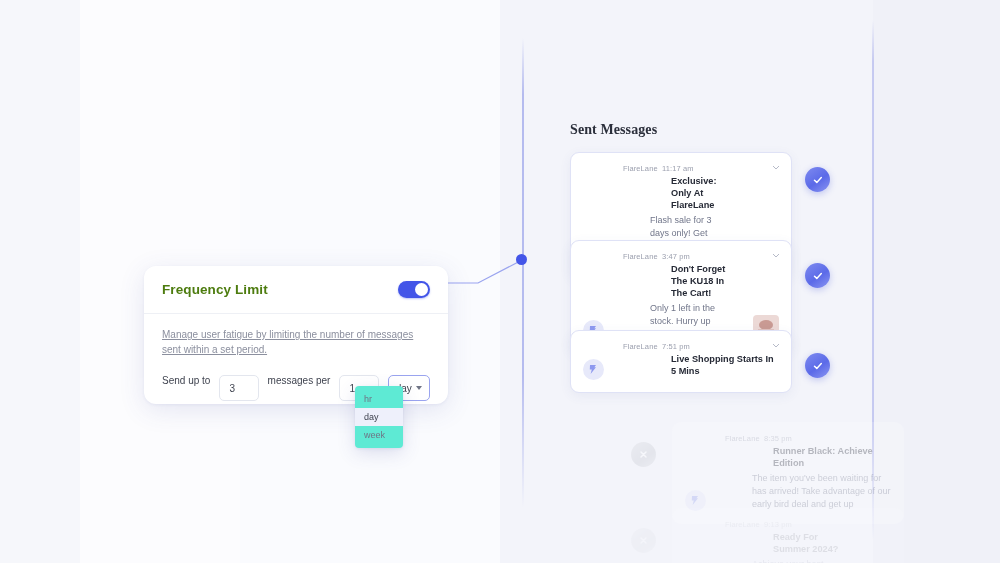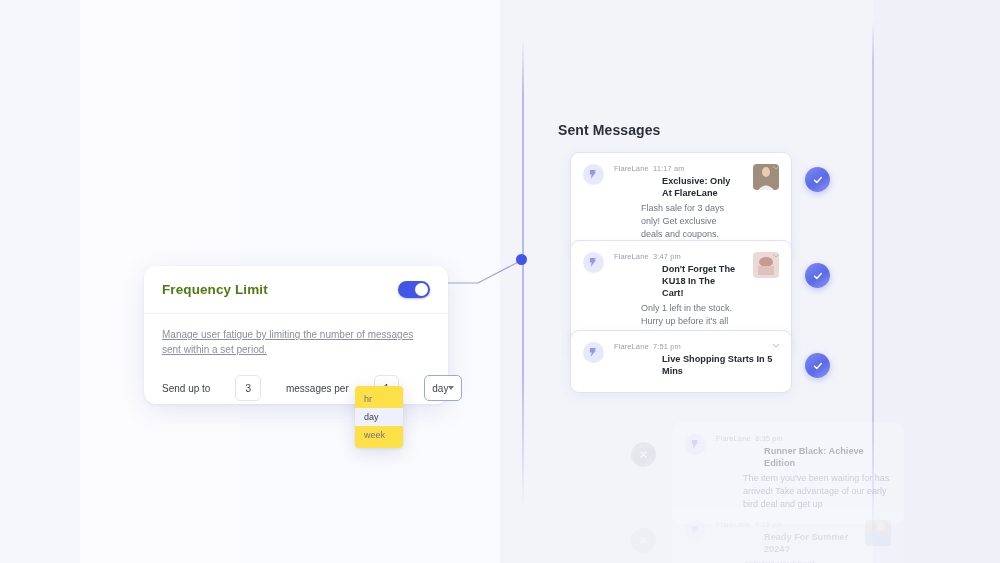--- a/index.html
+++ b/index.html
@@ -38,53 +38,53 @@
     padding:0 18px;box-sizing:border-box;border-bottom:1px solid #eef0f5;
   }
   .panel-title{font-size:13.5px;font-weight:bold;color:#4d7c0f;letter-spacing:.1px;}
   .toggle{
     width:32px;height:17px;border-radius:9px;background:#4355e8;position:relative;cursor:pointer;
     box-shadow:0 1px 2px rgba(67,85,232,.35);
   }
   .toggle .knob{position:absolute;top:2px;right:2px;width:13px;height:13px;border-radius:50%;background:#fff;}
   .panel-body{padding:14px 18px 0 18px;}
   .panel-desc{font-size:10px;line-height:1.45;color:#8b8f9e;margin:0 0 18px 0;max-width:262px;text-decoration:underline;}
-  .row{display:flex;align-items:center;gap:25px;}
+  .row{display:flex;align-items:flex-start;gap:9px;}
   .row-label{font-size:10px;color:#3f434f;white-space:nowrap;}
   .num-input{
     width:35px;height:24px;border:1px solid #e3e6ee;border-radius:5px;background:#fff;
     font-size:10px;color:#3f434f;display:flex;align-items:center;padding:0 9px;box-sizing:content-box;
   }
   .select-box{
     position:relative;width:48px;height:24px;border:1.2px solid #9aa4ef;border-radius:5px;background:#fff;
     display:flex;align-items:center;justify-content:space-between;padding:0 7px;box-sizing:content-box;
     cursor:pointer;
   }
   .select-val{font-size:10px;color:#3f434f;}
   .caret{width:0;height:0;border-left:3.2px solid transparent;border-right:3.2px solid transparent;border-top:4px solid #6f7485;}
   .dropdown{
     position:absolute;left:355px;top:386px;width:48px;
-    background:#fde047;border-radius:4px;
+    background:#5eead4;border-radius:4px;
     box-shadow:0 5px 18px rgba(70,80,160,.17),0 1px 3px rgba(70,80,160,.1);
     padding:4px 0;overflow:hidden;z-index:6;
   }
   .dd-item{height:18px;display:flex;align-items:center;padding:0 9px;font-size:9px;color:#6f7485;cursor:pointer;}
   .dd-item.sel{background:#eef0fb;color:#3f434f;}
 
   
-  .sm-title{position:absolute;left:558px;top:122px;font-size:14px;font-weight:bold;color:#2b2f3b;letter-spacing:.1px;}
+  .sm-title{position:absolute;left:570px;top:122px;font-size:14px;font-weight:bold;color:#2b2f3b;letter-spacing:.1px;font-family:Liberation Serif, serif;}
 
   .msg-wrap{position:absolute;}
   .msg-card{
     width:222px;background:#fff;border:1px solid #dfe2f6;border-radius:9px;
     box-sizing:border-box;padding:11px 12px 12px 12px;position:relative;
     box-shadow:0 3px 12px rgba(70,80,160,.07);
   }
   .msg-card.ghost{border-color:transparent;background:rgba(255,255,255,.55);box-shadow:none;width:232px;}
-  .msg-inner{display:flex;gap:10px;}
+  .msg-inner{display:flex;gap:19px;align-items:flex-end;}
   .app-icon{
     width:21px;height:21px;border-radius:50%;background:#e7e9fa;flex:0 0 21px;
     display:flex;align-items:center;justify-content:center;
   }
   .app-icon svg{display:block;}
   .msg-text{flex:1;min-width:0;}
   .msg-meta{font-size:7.5px;color:#9b9fae;margin-bottom:3px;letter-spacing:.1px;}
   .msg-title{font-size:9.2px;font-weight:bold;color:#262a36;margin-bottom:2px;line-height:1.3;margin-left:48px;}
   .msg-body{font-size:9px;color:#71768a;line-height:1.45;margin-left:27px;}
   .chev{position:absolute;right:11px;top:12px;width:8px;height:5px;}

